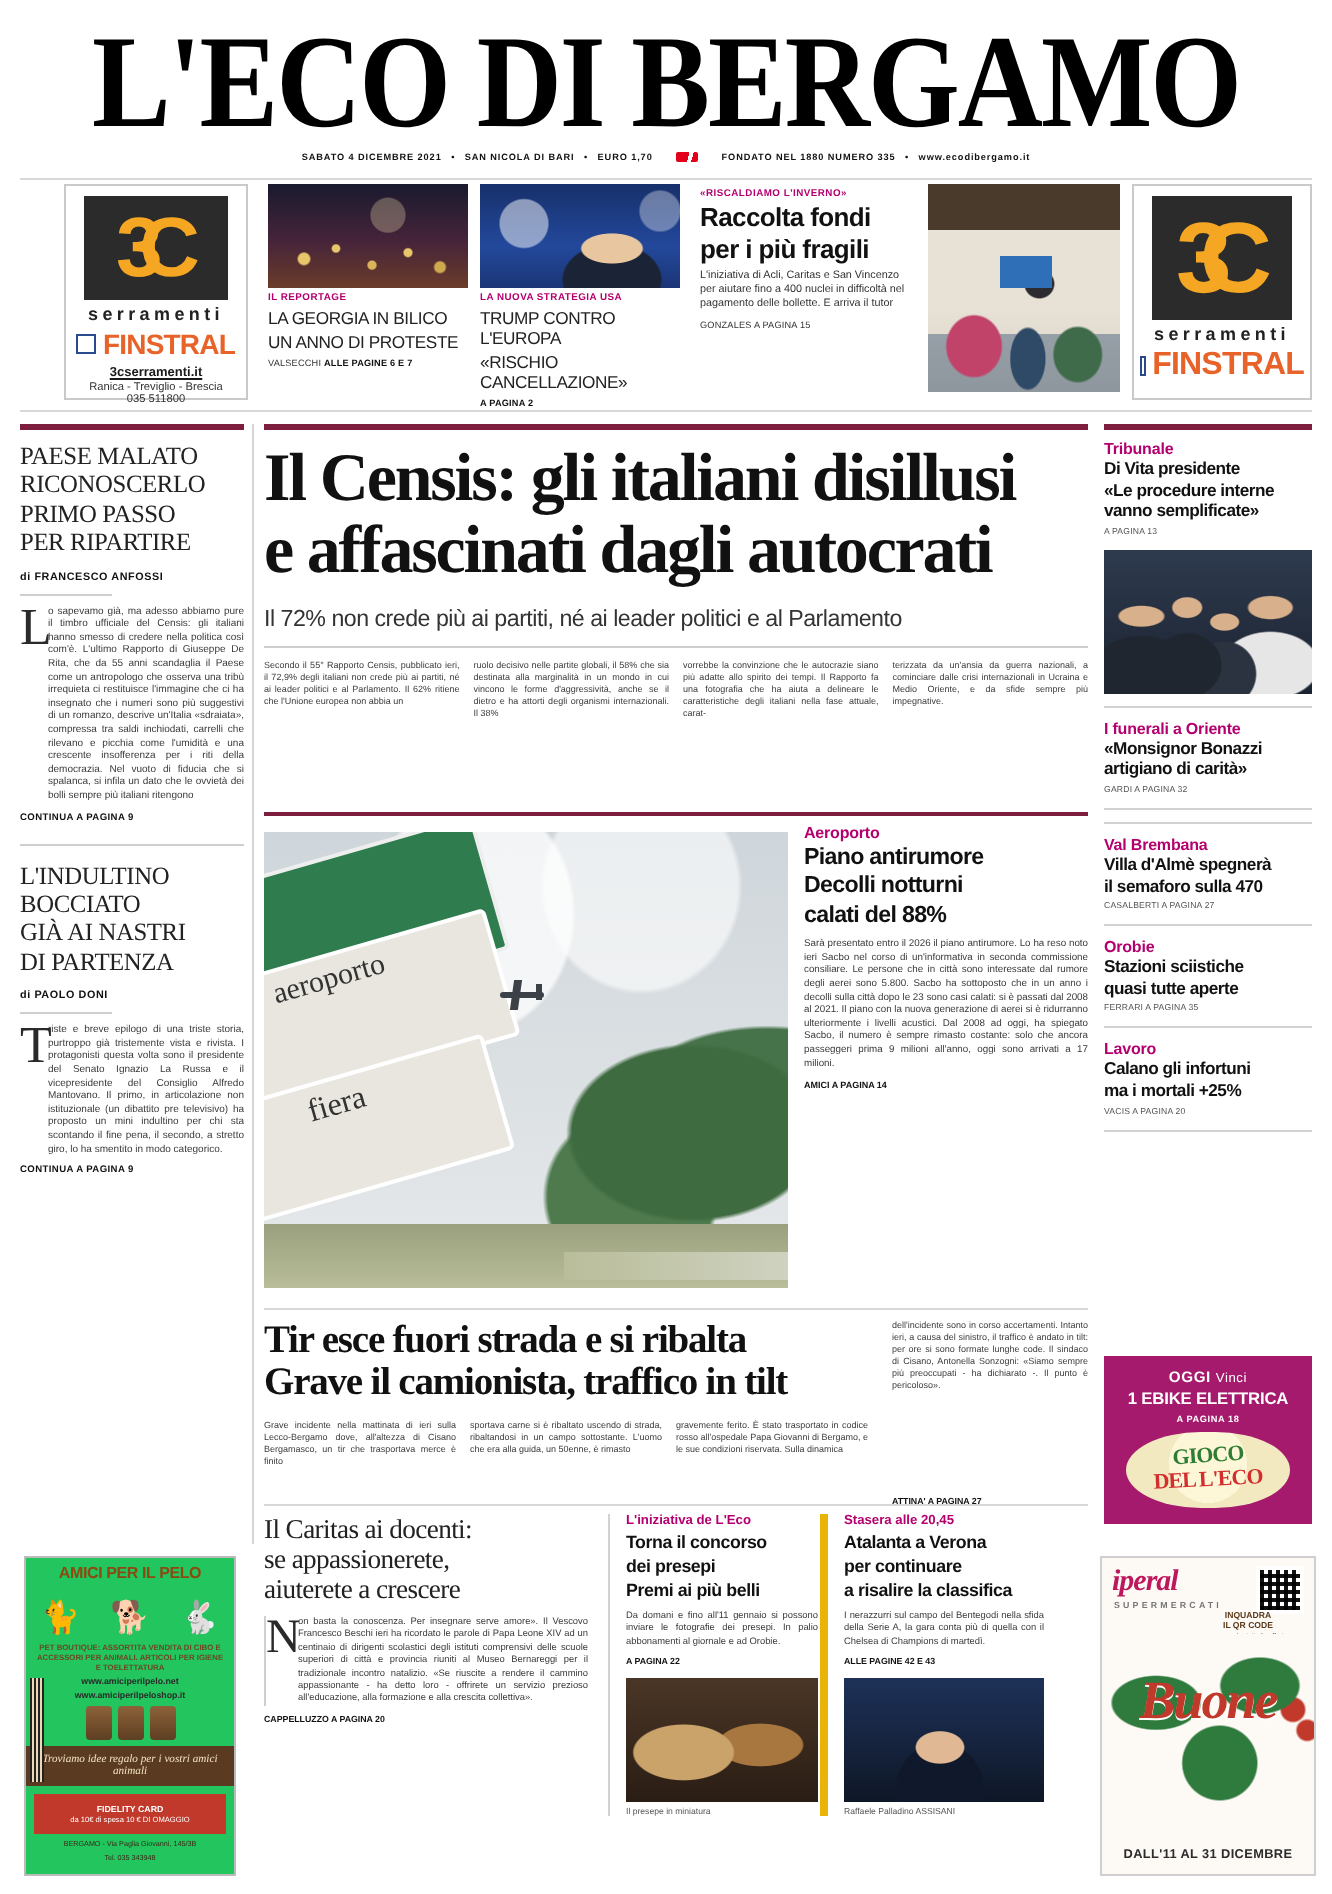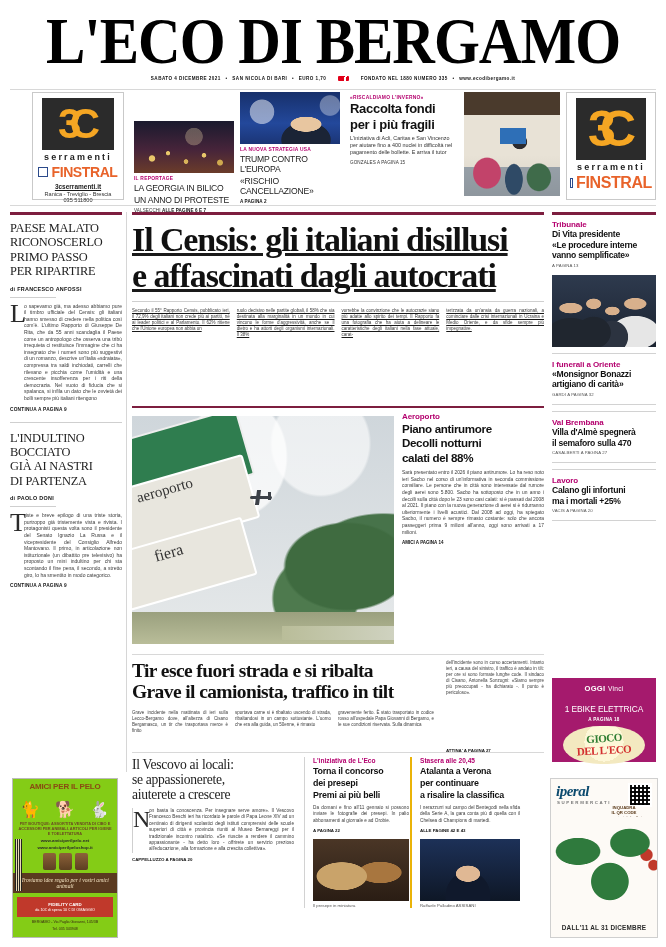--- a/index.html
+++ b/index.html
@@ -74,21 +74,21 @@
   .byline{font-size:5.4px;font-weight:bold;letter-spacing:.3px;color:#111;margin-top:7px;}
   .thinline{height:1px;background:#cfcfcf;margin:5px 0 5px 0;width:46px;}
   .body-text{font-size:5px;line-height:6.6px;color:#3a3a3a;text-align:justify;}
   .contin{font-size:4.8px;font-weight:bold;color:#111;margin-top:5px;letter-spacing:.2px;}
   .dropwrap{position:relative;padding-left:14px;min-height:24px;}
   .dropcap{position:absolute;left:0;top:-1px;font-family:"Liberation Serif",serif;
     font-size:26px;line-height:24px;color:#2a2a2a;}
   .vline{position:absolute;left:126px;top:212px;width:1px;height:560px;background:#d6d6d6;}
 
   
-  .center{position:absolute;left:132px;top:212px;width:412px;text-decoration:underline;}
+  .center{position:absolute;left:132px;top:212px;width:412px;}
   .center .lead-rule{height:3px;background:#7d1e3f;margin-bottom:7px;}
   .main-head{
     font-family:"Liberation Serif",serif;font-weight:bold;
     font-size:34px;line-height:36px;letter-spacing:-1.1px;color:#111;
   }
   .main-sub{font-size:11.6px;line-height:13px;color:#333;margin-top:9px;letter-spacing:-.25px;}
   .hr-light{height:1px;background:#cfcfcf;margin:7px 0 6px 0;}
   .cols4{display:flex;gap:7px;}
   .cols4 .c{flex:1;font-size:4.5px;line-height:6px;color:#3c3c3c;text-align:justify;}
 
@@ -124,56 +124,56 @@
   .rail-item{margin-bottom:7px;}
   .rail-kicker{font-size:8px;font-weight:bold;color:#b4006e;letter-spacing:-.1px;}
   .rail-head{font-size:8.6px;line-height:9.6px;font-weight:bold;color:#111;margin-top:1px;letter-spacing:-.25px;}
   .rail-ref{font-size:4.3px;color:#555;margin-top:2px;letter-spacing:.1px;}
   .rail-sep{height:1px;background:#d2d2d2;margin:6px 0;}
   .rail-photo{width:104px;height:72px;overflow:hidden;margin:5px 0;background:#3a4250;position:relative;}
 
   .promo{position:absolute;left:552px;top:678px;width:104px;height:84px;background:#a51a6d;color:#fff;text-align:center;}
   .promo .l1{font-size:7.6px;font-weight:bold;letter-spacing:.3px;padding-top:6px;}
   .promo .l1 .small{font-weight:normal;font-size:6.6px;}
-  .promo .l2{font-size:8.4px;font-weight:normal;letter-spacing:-.1px;margin-top:11px;}
+  .promo .l2{font-size:8.4px;font-weight:bold;letter-spacing:-.1px;margin-top:1px;}
   .promo .l3{font-size:4.6px;font-weight:bold;margin-top:3px;letter-spacing:.3px;}
   .promo .logo{margin:4px auto 0 auto;width:82px;height:38px;border-radius:50%/55%;
     background:radial-gradient(circle at 50% 42%, #fdf7d8 0 42%, #f3e9c0 42% 100%);
     position:relative;overflow:hidden;}
   .promo .logo .g1{position:absolute;left:6px;top:6px;width:70px;text-align:center;
     font-family:"Liberation Serif",serif;font-weight:bold;font-size:11px;color:#2e7d32;
     transform:rotate(-4deg);letter-spacing:-.5px;}
   .promo .logo .g2{position:absolute;left:6px;top:18px;width:70px;text-align:center;
     font-family:"Liberation Serif",serif;font-weight:bold;font-size:11px;color:#d32f2f;
     transform:rotate(-3deg);letter-spacing:-.5px;}
 
   
   .adpet{position:absolute;left:12px;top:778px;width:104px;height:158px;
-    border:1px solid #bbb;background:#84cc16;overflow:hidden;}
+    border:1px solid #bbb;background:#22c55e;overflow:hidden;}
   .adpet .t{text-align:center;font-weight:bold;font-size:8px;color:#8a4a12;padding-top:3px;letter-spacing:-.2px;}
   .adpet .animals{display:flex;justify-content:space-around;align-items:flex-end;height:26px;margin-top:2px;}
   .adpet .desc{font-size:3.9px;line-height:5px;text-align:center;color:#6b4a22;padding:2px 5px 0 5px;font-weight:bold;}
   .adpet .url{font-size:4.4px;text-align:center;color:#2a2a2a;font-weight:bold;margin-top:2px;}
   .adpet .jars{display:flex;justify-content:center;gap:3px;margin-top:3px;}
   .adpet .jar{width:13px;height:17px;background:linear-gradient(#8d6239,#5d3f22);border-radius:2px;}
   .adpet .ribbon{margin-top:3px;background:#5a3a20;color:#f2e2c0;font-size:5.6px;
     text-align:center;font-family:"Liberation Serif",serif;font-style:italic;padding:4px 2px;}
   .adpet .card{margin:4px 4px 0 4px;background:#c0392b;color:#fff;font-size:4.4px;
     text-align:center;font-weight:bold;padding:5px 2px;}
   .adpet .addr{font-size:3.6px;text-align:center;color:#3a2a14;margin-top:3px;}
   .adpet .barcode{position:absolute;left:2px;top:60px;width:7px;height:52px;
     background:repeating-linear-gradient(90deg,#222 0 1px,#e9d9b6 1px 2px);}
   .vertad{position:absolute;left:3px;top:790px;width:7px;height:140px;}
   .vertad .vt{transform:rotate(-90deg);transform-origin:left top;position:absolute;
     left:6px;top:130px;white-space:nowrap;font-size:3.4px;color:#777;}
 
   .adiperal{position:absolute;left:550px;top:778px;width:106px;height:158px;
     border:1px solid #cfcfcf;background:#fdfaf6;overflow:hidden;}
   .adiperal .brand{font-family:"Liberation Serif",serif;font-style:italic;font-weight:bold;
-    font-size:15px;color:#0c4a6e;padding:4px 0 0 5px;letter-spacing:-.5px;}
+    font-size:15px;color:#be185d;padding:4px 0 0 5px;letter-spacing:-.5px;}
   .adiperal .brandsub{font-size:4.4px;font-weight:bold;color:#777;padding-left:6px;letter-spacing:1.6px;}
   .adiperal .qr{position:absolute;right:5px;top:4px;width:20px;height:20px;
     background:repeating-linear-gradient(0deg,#111 0 2px,#fff 2px 4px),
                repeating-linear-gradient(90deg,#111 0 2px,#fff 2px 4px);
     background-blend-mode:multiply;border:2px solid #fff;}
   .adiperal .qrtext{position:absolute;right:4px;top:26px;width:58px;text-align:center;
     font-size:4.3px;font-weight:bold;color:#5b3a1a;line-height:5.4px;}
   .adiperal .holly{position:absolute;left:-6px;top:38px;width:118px;height:86px;
     background:radial-gradient(ellipse at 28% 40%, #2f7a3d 0 18%, rgba(47,122,61,0) 19%),
                radial-gradient(ellipse at 72% 30%, #2f7a3d 0 16%, rgba(47,122,61,0) 17%),
@@ -226,21 +226,21 @@
       <div class="ad3c-serr">serramenti</div>
       <div class="ad3c-fin">
         <span class="ad3c-box"></span>
         <span class="ad3c-fintext">FINSTRAL</span>
       </div>
       <div class="ad3c-url">3cserramenti.it</div>
       <div class="ad3c-cities">Ranica - Treviglio - Brescia</div>
       <div class="ad3c-tel">035 511800</div>
     </div>
 
-    <div class="tile newstile" style="left:124px;margin-top:29px;">
+    <div class="tile newstile" style="left:124px;">
       <div class="photo">
         <div class="ph" style="background:linear-gradient(#1a1a2e,#46243a 55%,#6b3c2a);"></div>
         <div class="ph" style="background:
           radial-gradient(circle at 18% 72%, #e8c76a 0 3%, rgba(0,0,0,0) 4%),
           radial-gradient(circle at 34% 62%, #e8c76a 0 2.4%, rgba(0,0,0,0) 3.4%),
           radial-gradient(circle at 52% 78%, #d9b45a 0 3%, rgba(0,0,0,0) 4%),
           radial-gradient(circle at 70% 66%, #e8c76a 0 2.4%, rgba(0,0,0,0) 3.4%),
           radial-gradient(circle at 86% 80%, #cfa94e 0 2.6%, rgba(0,0,0,0) 3.6%),
           radial-gradient(circle at 60% 30%, rgba(220,200,160,.35) 0 12%, rgba(0,0,0,0) 13%);"></div>
       </div>
@@ -337,20 +337,21 @@
       </div>
       <div class="contin">CONTINUA A PAGINA 9</div>
     </div>
   </div>
   <div class="vline"></div>
 
   <div class="center">
     <div class="lead-rule"></div>
     <div class="main-head">Il Censis: gli italiani disillusi</div>
     <div class="main-head">e affascinati dagli autocrati</div>
+    <div class="main-sub">Il 72% non crede più ai partiti, né ai leader politici e al Parlamento</div>
     <div class="hr-light"></div>
     <div class="cols4">
       <div class="c">Secondo il 55° Rapporto Censis, pubblicato ieri, il 72,9% degli italiani non crede più ai partiti, né ai leader politici e al Parlamento. Il 62% ritiene che l'Unione europea non abbia un</div>
       <div class="c">ruolo decisivo nelle partite globali, il 58% che sia destinata alla marginalità in un mondo in cui vincono le forme d'aggressività, anche se il dietro e ha attorti degli organismi internazionali. Il 38%</div>
       <div class="c">vorrebbe la convinzione che le autocrazie siano più adatte allo spirito dei tempi. Il Rapporto fa una fotografia che ha aiuta a delineare le caratteristiche degli italiani nella fase attuale, carat-</div>
       <div class="c">terizzata da un'ansia da guerra nazionali, a cominciare dalle crisi internazionali in Ucraina e Medio Oriente, e da sfide sempre più impegnative.</div>
     </div>
   </div>
 
   <div class="rule" style="left:132px;top:406px;width:412px;height:2px;background:#7d1e3f;"></div>
@@ -412,21 +413,21 @@
       <div class="c">sportava carne si è ribaltato uscendo di strada, ribaltandosi in un campo sottostante. L'uomo che era alla guida, un 50enne, è rimasto</div>
       <div class="c">gravemente ferito. È stato trasportato in codice rosso all'ospedale Papa Giovanni di Bergamo, e le sue condizioni riservata. Sulla dinamica</div>
     </div>
     <div class="bot-ref" style="position:absolute;right:0;top:84px;width:98px;">ATTINA' A PAGINA 27</div>
   </div>
 
   <div class="rule" style="left:132px;top:752px;width:412px;height:1px;"></div>
   <div class="bottomrow">
 
     <div class="bot-cell" style="left:0;width:162px;">
-      <div class="bot-title-serif">Il Vescovo ai locali:</div>
+      <div class="bot-title-serif">Il Caritas ai docenti:</div>
       <div class="bot-title-serif">se appassionerete,</div>
       <div class="bot-title-serif">aiuterete a crescere</div>
       <div class="dropwrap" style="margin-top:6px;padding-left:16px;border-left:1px solid #cfcfcf;">
         <span class="dropcap" style="font-size:24px;">N</span>
         <div class="bot-body" style="margin-top:0;">on basta la conoscenza. Per insegnare serve amore». Il Vescovo Francesco Beschi ieri ha ricordato le parole di Papa Leone XIV ad un centinaio di dirigenti scolastici degli istituti comprensivi delle scuole superiori di città e provincia riuniti al Museo Bernareggi per il tradizionale incontro natalizio. «Se riuscite a rendere il cammino appassionante - ha detto loro - offrirete un servizio prezioso all'educazione, alla formazione e alla crescita collettiva».</div>
       </div>
       <div class="bot-ref">CAPPELLUZZO A PAGINA 20</div>
     </div>
 
     <div class="bot-cell" style="left:172px;width:96px;border-left:1px solid #d2d2d2;padding-left:8px;">
@@ -438,21 +439,21 @@
       <div class="bot-ref">A PAGINA 22</div>
       <div style="margin-top:6px;width:96px;height:62px;overflow:hidden;position:relative;background:#3a2c22;">
         <div class="ph" style="background:
           radial-gradient(ellipse at 30% 60%, #c9a36a 0 26%, rgba(0,0,0,0) 27%),
           radial-gradient(ellipse at 70% 54%, #a8763f 0 22%, rgba(0,0,0,0) 23%),
           linear-gradient(#4a3626,#2a1d14);"></div>
       </div>
       <div style="font-size:4.3px;color:#555;margin-top:2px;">Il presepe in miniatura</div>
     </div>
 
-    <div class="bot-cell" style="left:278px;width:100px;border-left:2px solid #eab308;padding-left:8px;">
+    <div class="bot-cell" style="left:278px;width:100px;border-left:4px solid #eab308;padding-left:8px;">
       <div class="bot-kicker">Stasera alle 20,45</div>
       <div class="bot-head">Atalanta a Verona</div>
       <div class="bot-head">per continuare</div>
       <div class="bot-head">a risalire la classifica</div>
       <div class="bot-body">I nerazzurri sul campo del Bentegodi nella sfida della Serie A, la gara conta più di quella con il Chelsea di Champions di martedì.</div>
       <div class="bot-ref">ALLE PAGINE 42 E 43</div>
       <div style="margin-top:6px;width:100px;height:62px;overflow:hidden;position:relative;background:#15233c;">
         <div class="ph" style="background:
           radial-gradient(ellipse at 48% 56%, #e0b894 0 16%, rgba(0,0,0,0) 17%),
           radial-gradient(ellipse at 48% 92%, #10192c 0 30%, rgba(0,0,0,0) 31%),
@@ -497,20 +498,26 @@
     <div class="rail-sep"></div>
 
     <div class="rail-item">
       <div class="rail-kicker">Val Brembana</div>
       <div class="rail-head">Villa d'Almè spegnerà</div>
       <div class="rail-head">il semaforo sulla 470</div>
       <div class="rail-ref">CASALBERTI A PAGINA 27</div>
     </div>
     <div class="rail-sep"></div>
 
+    <div class="rail-item">
+      <div class="rail-kicker">Orobie</div>
+      <div class="rail-head">Stazioni sciistiche</div>
+      <div class="rail-head">quasi tutte aperte</div>
+      <div class="rail-ref">FERRARI A PAGINA 35</div>
+    </div>
     <div class="rail-sep"></div>
 
     <div class="rail-item">
       <div class="rail-kicker">Lavoro</div>
       <div class="rail-head">Calano gli infortuni</div>
       <div class="rail-head">ma i mortali +25%</div>
       <div class="rail-ref">VACIS A PAGINA 20</div>
     </div>
     <div class="rail-sep"></div>
 
@@ -561,16 +568,17 @@
   <div class="adiperal">
     <div class="brand">iperal</div>
     <div class="brandsub">SUPERMERCATI</div>
     <div class="qr"></div>
     <div class="qrtext">
       <div>INQUADRA</div>
       <div>IL QR CODE</div>
       <div style="font-weight:normal;font-size:3.4px;">per scoprire tutte le offerte</div>
     </div>
     <div class="holly"></div>
+    <div class="bf1">Buone</div>
     <div class="dates">DALL'11 AL 31 DICEMBRE</div>
   </div>
 
 </div>
 
 </body></html>

